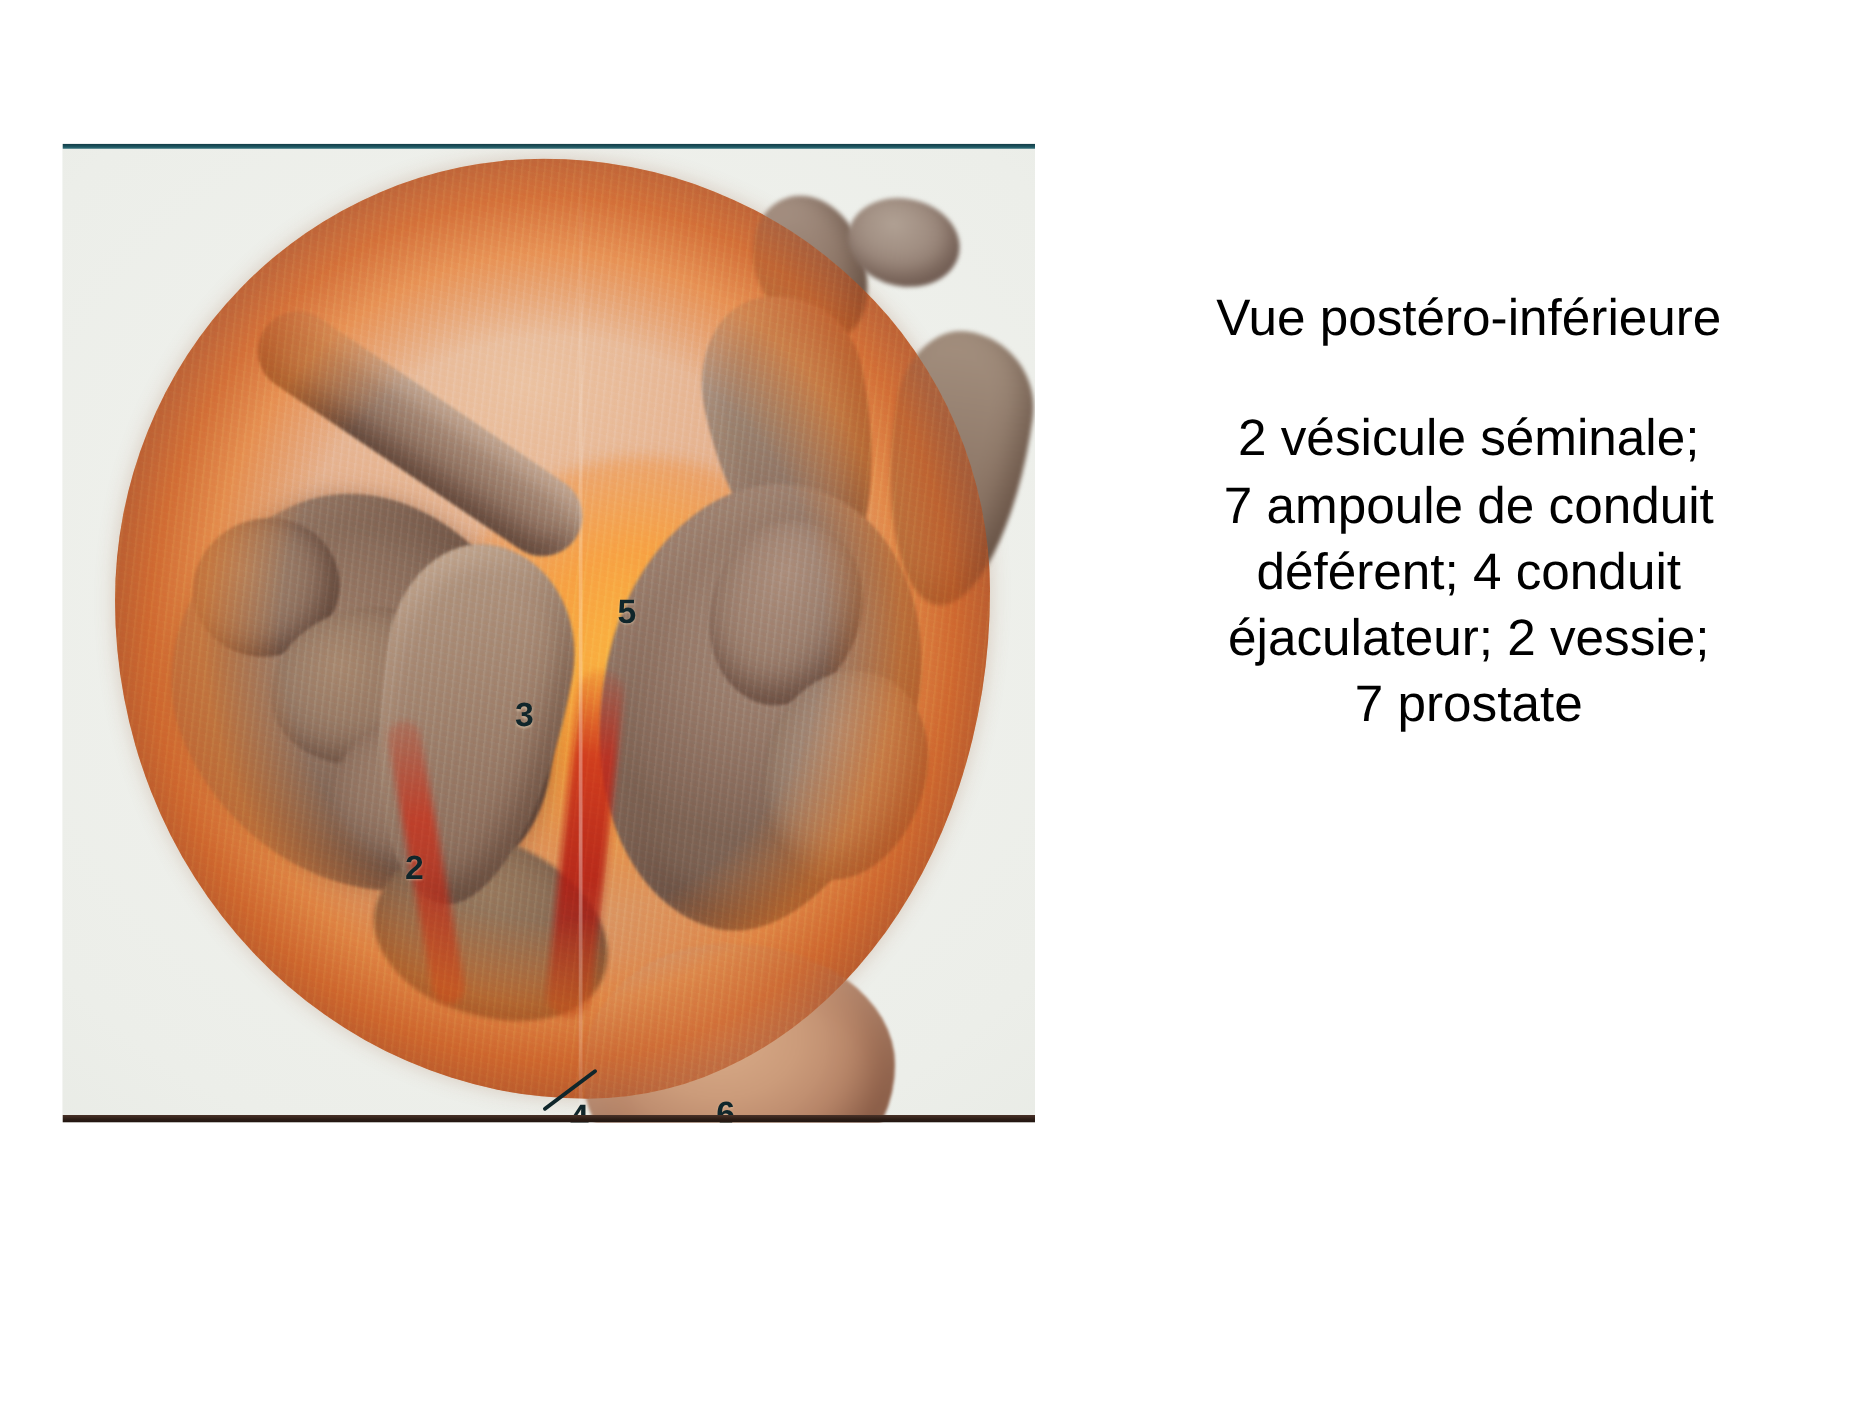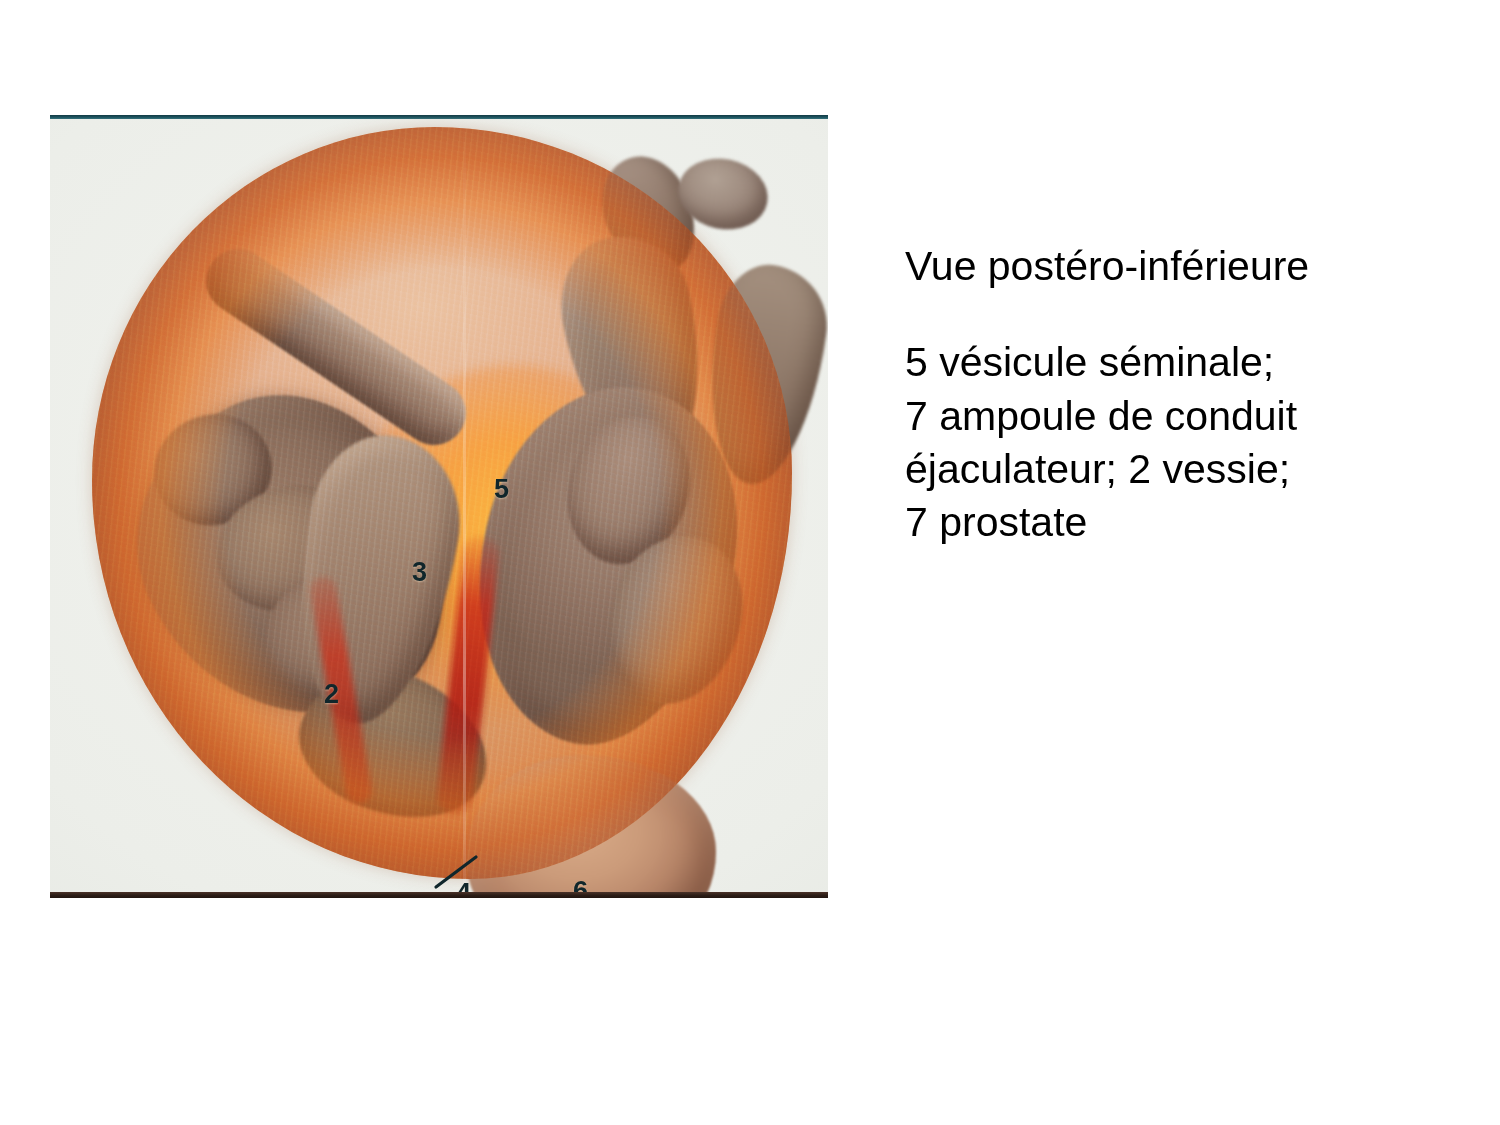--- a/index.html
+++ b/index.html
@@ -371,22 +371,23 @@
     left: 378px;
     top: 738px;
     width: 52px;
     height: 40px;
   }
 
   
   #text-panel {
     position: absolute;
     left: 905px;
-    top: 244px;
+    top: 232px;
     width: 540px;
+    text-align: center;
   }
   #caption-title {
     font-size: 41px;
     line-height: 1.08;
     color: #000000;
     white-space: nowrap;
   }
   #caption-body {
     margin-top: 48px;
     font-size: 41px;
@@ -443,18 +444,19 @@
   <svg id="label-4-leader" viewBox="0 0 52 40">
     <line x1="48" y1="4" x2="8" y2="34" stroke="#10262b" stroke-width="3.2" stroke-linecap="round"></line>
   </svg>
 
   <div id="photo-bottom-rule"></div>
 </div>
 
 <div id="text-panel">
   <div id="caption-title">Vue postéro-inférieure</div>
   <div id="caption-body">
-    <span class="caption-line">5 vésicule séminale;</span>
+    <span class="caption-line">2 vésicule séminale;</span>
     <span class="caption-line">7 ampoule de conduit</span>
+    <span class="caption-line">déférent; 4 conduit</span>
     <span class="caption-line">éjaculateur; 2 vessie;</span>
     <span class="caption-line">7 prostate</span>
   </div>
 </div>
 
 </body></html>

